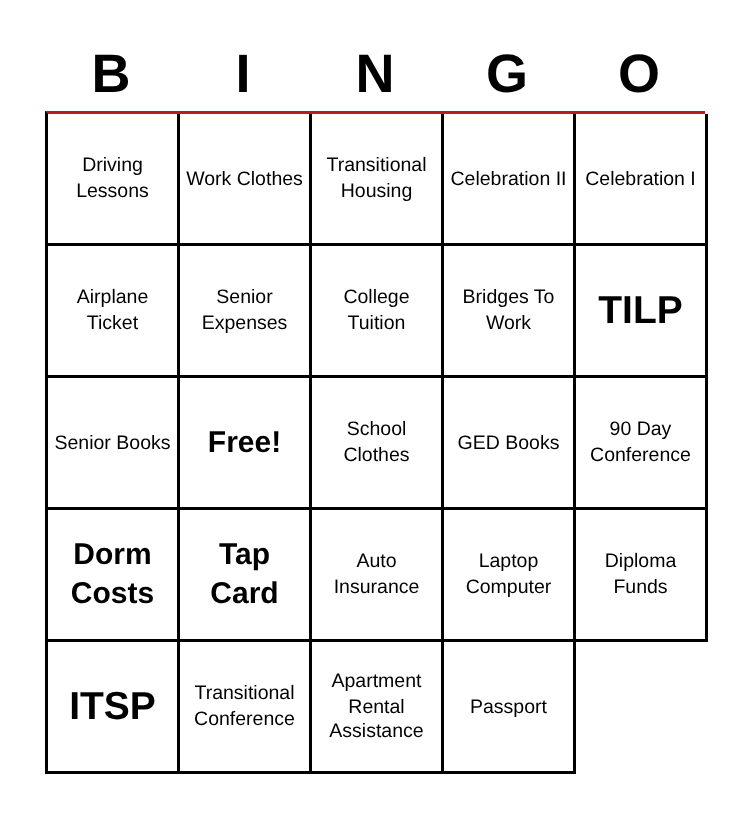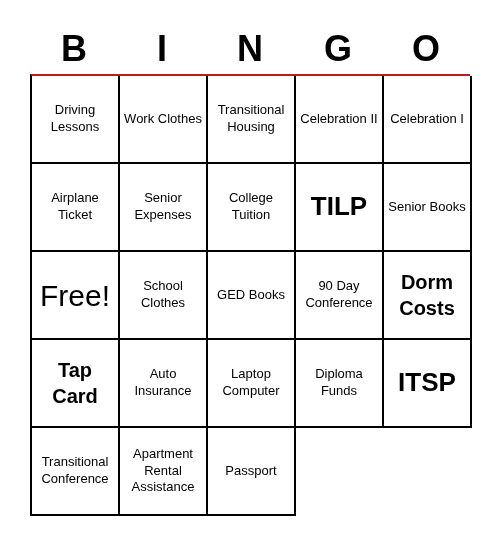--- a/index.html
+++ b/index.html
@@ -56,22 +56,22 @@
       padding: 4px;
       font-family: Arial, sans-serif;
     }
 
     .bingo-cell .cell-text {
       font-size: 13px;
       line-height: 1.3;
     }
 
     .bingo-cell.free-space .cell-text {
-      font-size: 30px;
-      font-weight: normal;
+      font-size: 20px;
+      font-weight: bold;
     }
 
     .bingo-cell.large-text .cell-text {
       font-size: 26px;
       font-weight: bold;
     }
 
     .bingo-cell.medium-large .cell-text {
       font-size: 20px;
       font-weight: bold;
@@ -105,20 +105,23 @@
         <span class="cell-text">Celebration I</span>
       </div>
       <div class="bingo-cell">
         <span class="cell-text">Airplane Ticket</span>
       </div>
       <div class="bingo-cell">
         <span class="cell-text">Senior Expenses</span>
       </div>
       <div class="bingo-cell">
         <span class="cell-text">College Tuition</span>
+      </div>
+      <div class="bingo-cell">
+        <span class="cell-text">Bridges To Work</span>
       </div>
       <div class="bingo-cell large-text">
         <span class="cell-text">TILP</span>
       </div>
       <div class="bingo-cell">
         <span class="cell-text">Senior Books</span>
       </div>
       <div class="bingo-cell free-space">
         <span class="cell-text">Free!</span>
       </div>

